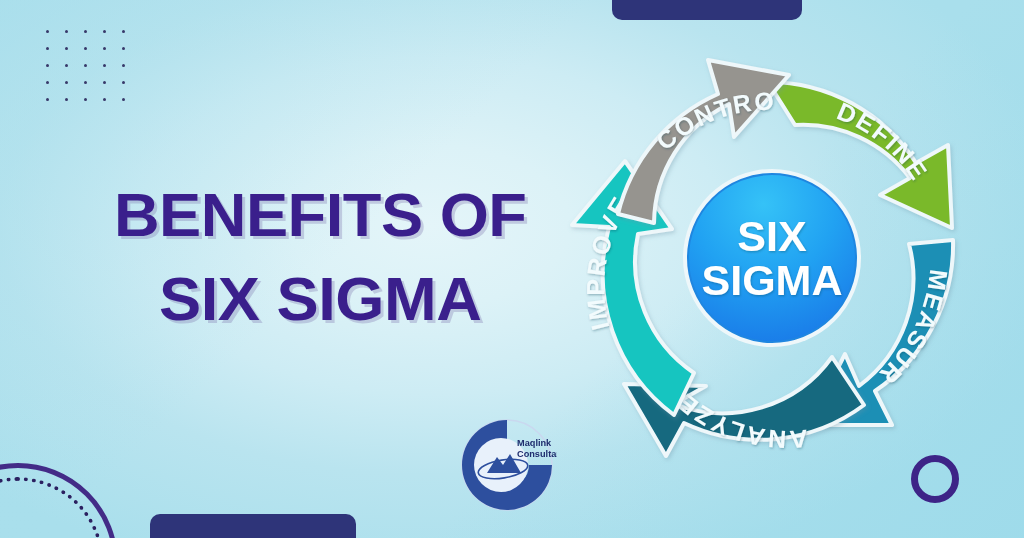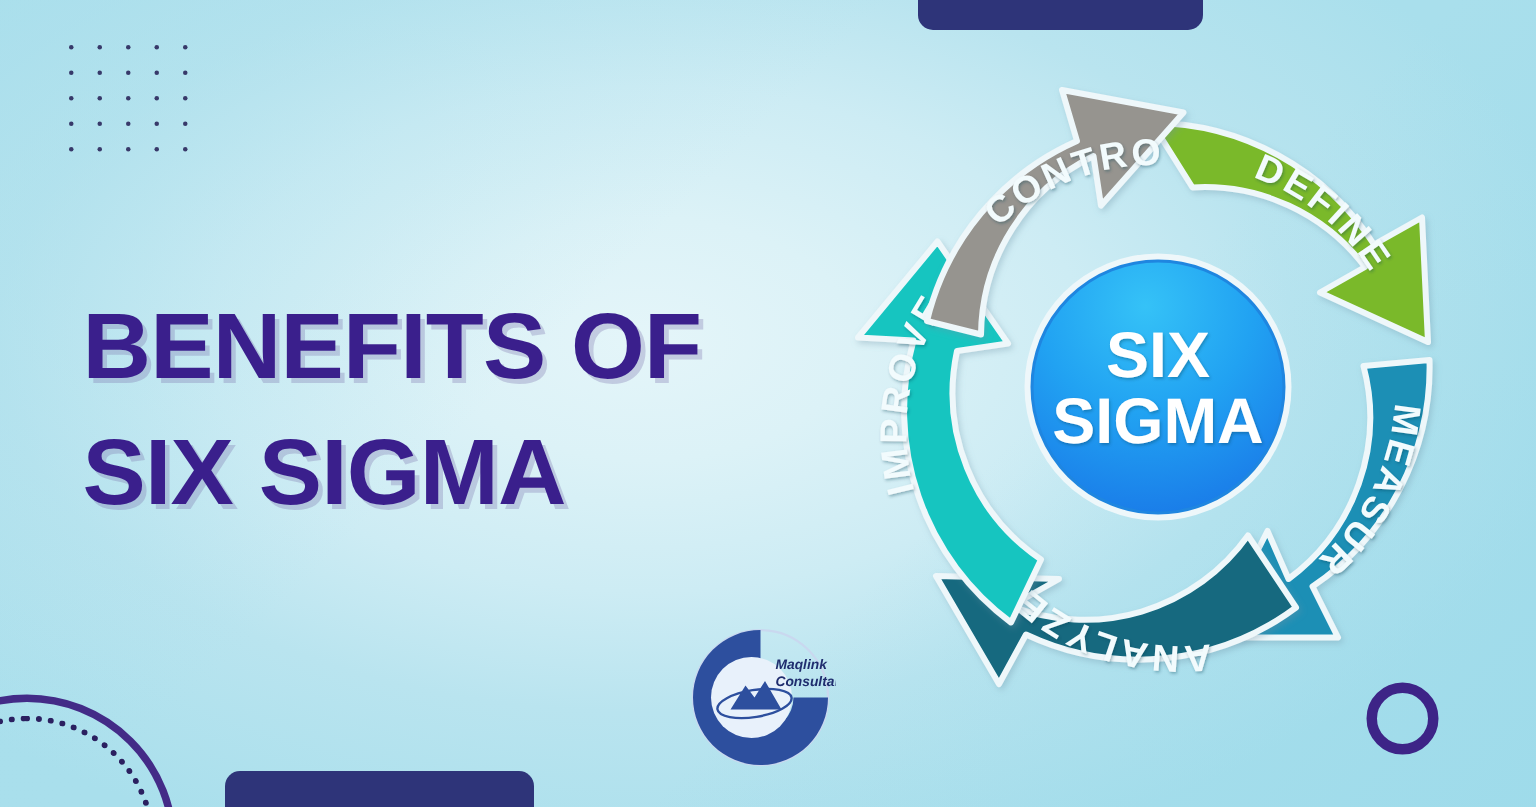--- a/index.html
+++ b/index.html
@@ -50,22 +50,23 @@
     width:172px; height:172px; border-radius:50%;
     border:4px dotted #2b2060;
   }
   .ring-br {
     position:absolute; left:911px; top:455px;
     width:48px; height:48px; border-radius:50%;
     border:7px solid #3d2487;
   }
   
   .headline {
-    position:absolute; left:55px; top:201px;
+    position:absolute; left:55px; top:184px;
     width:520px;
+    text-align:center;
   }
   .headline .line {
     display:block;
     font-size:62px;
     line-height:1.0;
     font-weight:700;
     letter-spacing:-0.5px;
     color:#3a1f8c;
     text-shadow:3px 3px 0 rgba(120,110,170,.30);
     white-space:nowrap;
@@ -85,21 +86,21 @@
     fill:#f2fbfd;
     letter-spacing:2.2px;
   }
   .hub-text {
     font-family:"Liberation Sans", sans-serif;
     font-weight:700;
     fill:#ffffff;
     text-anchor:middle;
   }
   
-  .logo { position:absolute; left:457px; top:415px; width:100px; height:100px;font-style:italic; }
+  .logo { position:absolute; left:457px; top:415px; width:100px; height:100px; }
   .logo svg { width:100px; height:100px; display:block; }
   .logo-text {
     font-family:"Liberation Sans", sans-serif;
     font-weight:700;
     fill:#1f2d6e;
   }
 </style>
 </head>
 <body>
 

